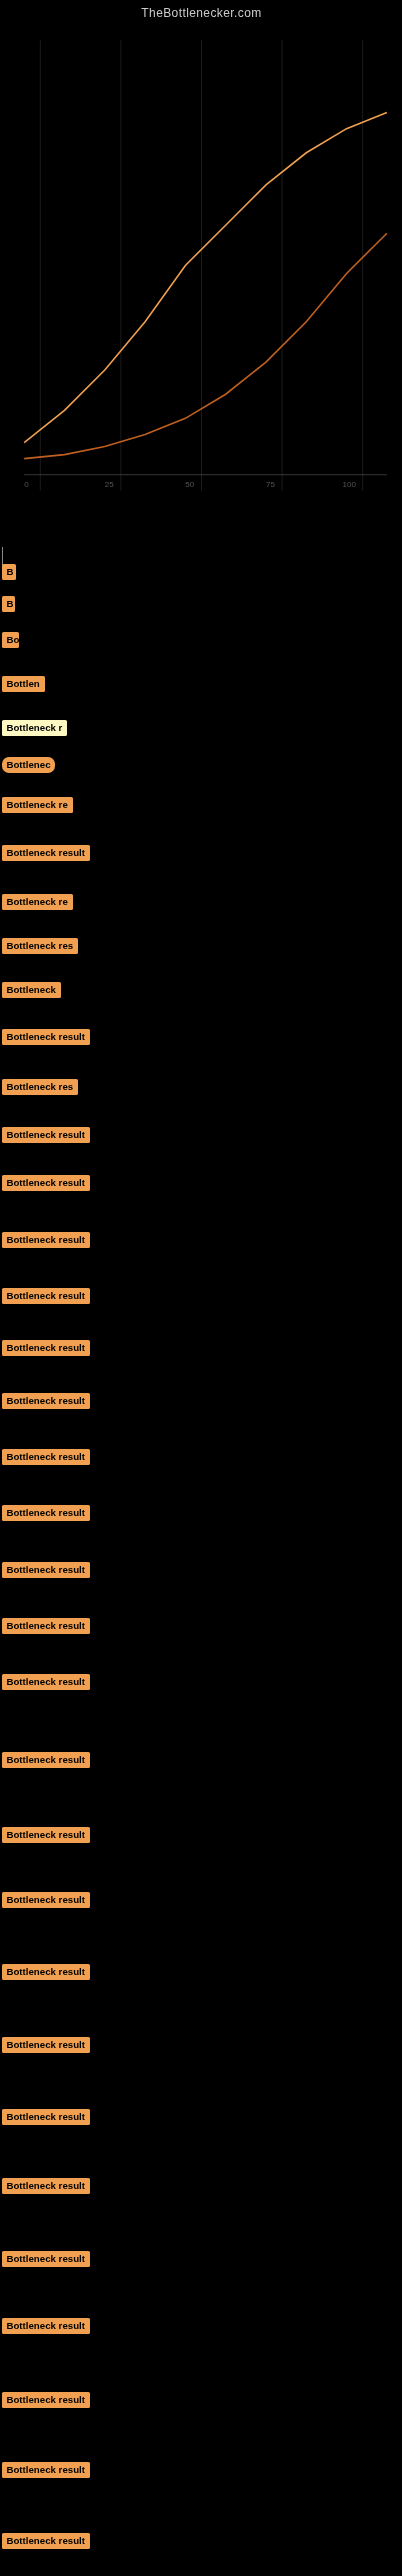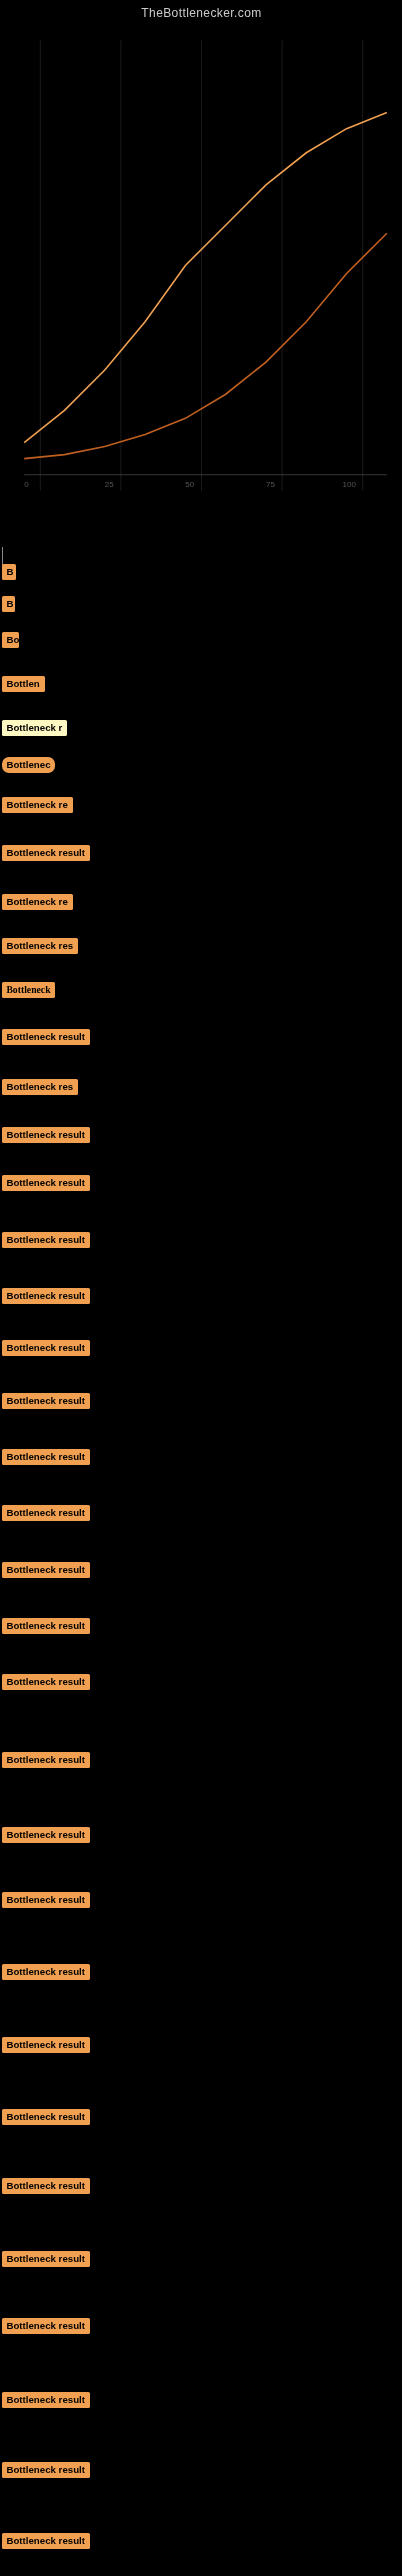--- a/index.html
+++ b/index.html
@@ -91,21 +91,21 @@
       </div>
       <div style="position: absolute; top: 845px; left: 1.6px; display: flex; align-items: center;">
         <span style="background-color: rgb(240, 160, 80); color: rgb(0, 0, 0); font-size: 9.7px; font-weight: bold; padding: 2.4px 4.8px; border-radius: 1.6px; white-space: nowrap; max-width: 113px; overflow: hidden; display: inline-block;">Bottleneck result</span>
       </div>
       <div style="position: absolute; top: 894px; left: 1.6px; display: flex; align-items: center;">
         <span style="background-color: rgb(240, 160, 80); color: rgb(0, 0, 0); font-size: 9.7px; font-weight: bold; padding: 2.4px 4.8px; border-radius: 1.6px; white-space: nowrap; max-width: 87px; overflow: hidden; display: inline-block;">Bottleneck re</span>
       </div>
       <div style="position: absolute; top: 938px; left: 1.6px; display: flex; align-items: center;">
         <span style="background-color: rgb(240, 160, 80); color: rgb(0, 0, 0); font-size: 9.7px; font-weight: bold; padding: 2.4px 4.8px; border-radius: 1.6px; white-space: nowrap; max-width: 95px; overflow: hidden; display: inline-block;">Bottleneck res</span>
       </div>
-      <div style="position: absolute; top: 982px; left: 1.6px; display: flex; align-items: center; font-family: Liberation Serif, serif;">
+      <div style="position: absolute; top: 982px; left: 1.6px; display: flex; align-items: center;">
         <span style="background-color: rgb(240, 160, 80); color: rgb(0, 0, 0); font-size: 9.7px; font-weight: bold; padding: 2.4px 4.8px; border-radius: 1.6px; white-space: nowrap; max-width: 68px; overflow: hidden; display: inline-block;">Bottleneck</span>
       </div>
       <div style="position: absolute; top: 1029px; left: 1.6px; display: flex; align-items: center;">
         <span style="background-color: rgb(240, 160, 80); color: rgb(0, 0, 0); font-size: 9.7px; font-weight: bold; padding: 2.4px 4.8px; border-radius: 1.6px; white-space: nowrap; max-width: 113px; overflow: hidden; display: inline-block;">Bottleneck result</span>
       </div>
       <div style="position: absolute; top: 1079px; left: 1.6px; display: flex; align-items: center;">
         <span style="background-color: rgb(240, 160, 80); color: rgb(0, 0, 0); font-size: 9.7px; font-weight: bold; padding: 2.4px 4.8px; border-radius: 1.6px; white-space: nowrap; max-width: 95px; overflow: hidden; display: inline-block;">Bottleneck res</span>
       </div>
       <div style="position: absolute; top: 1127px; left: 1.6px; display: flex; align-items: center;">
         <span style="background-color: rgb(240, 160, 80); color: rgb(0, 0, 0); font-size: 9.7px; font-weight: bold; padding: 2.4px 4.8px; border-radius: 1.6px; white-space: nowrap; max-width: 113px; overflow: hidden; display: inline-block;">Bottleneck result</span>

